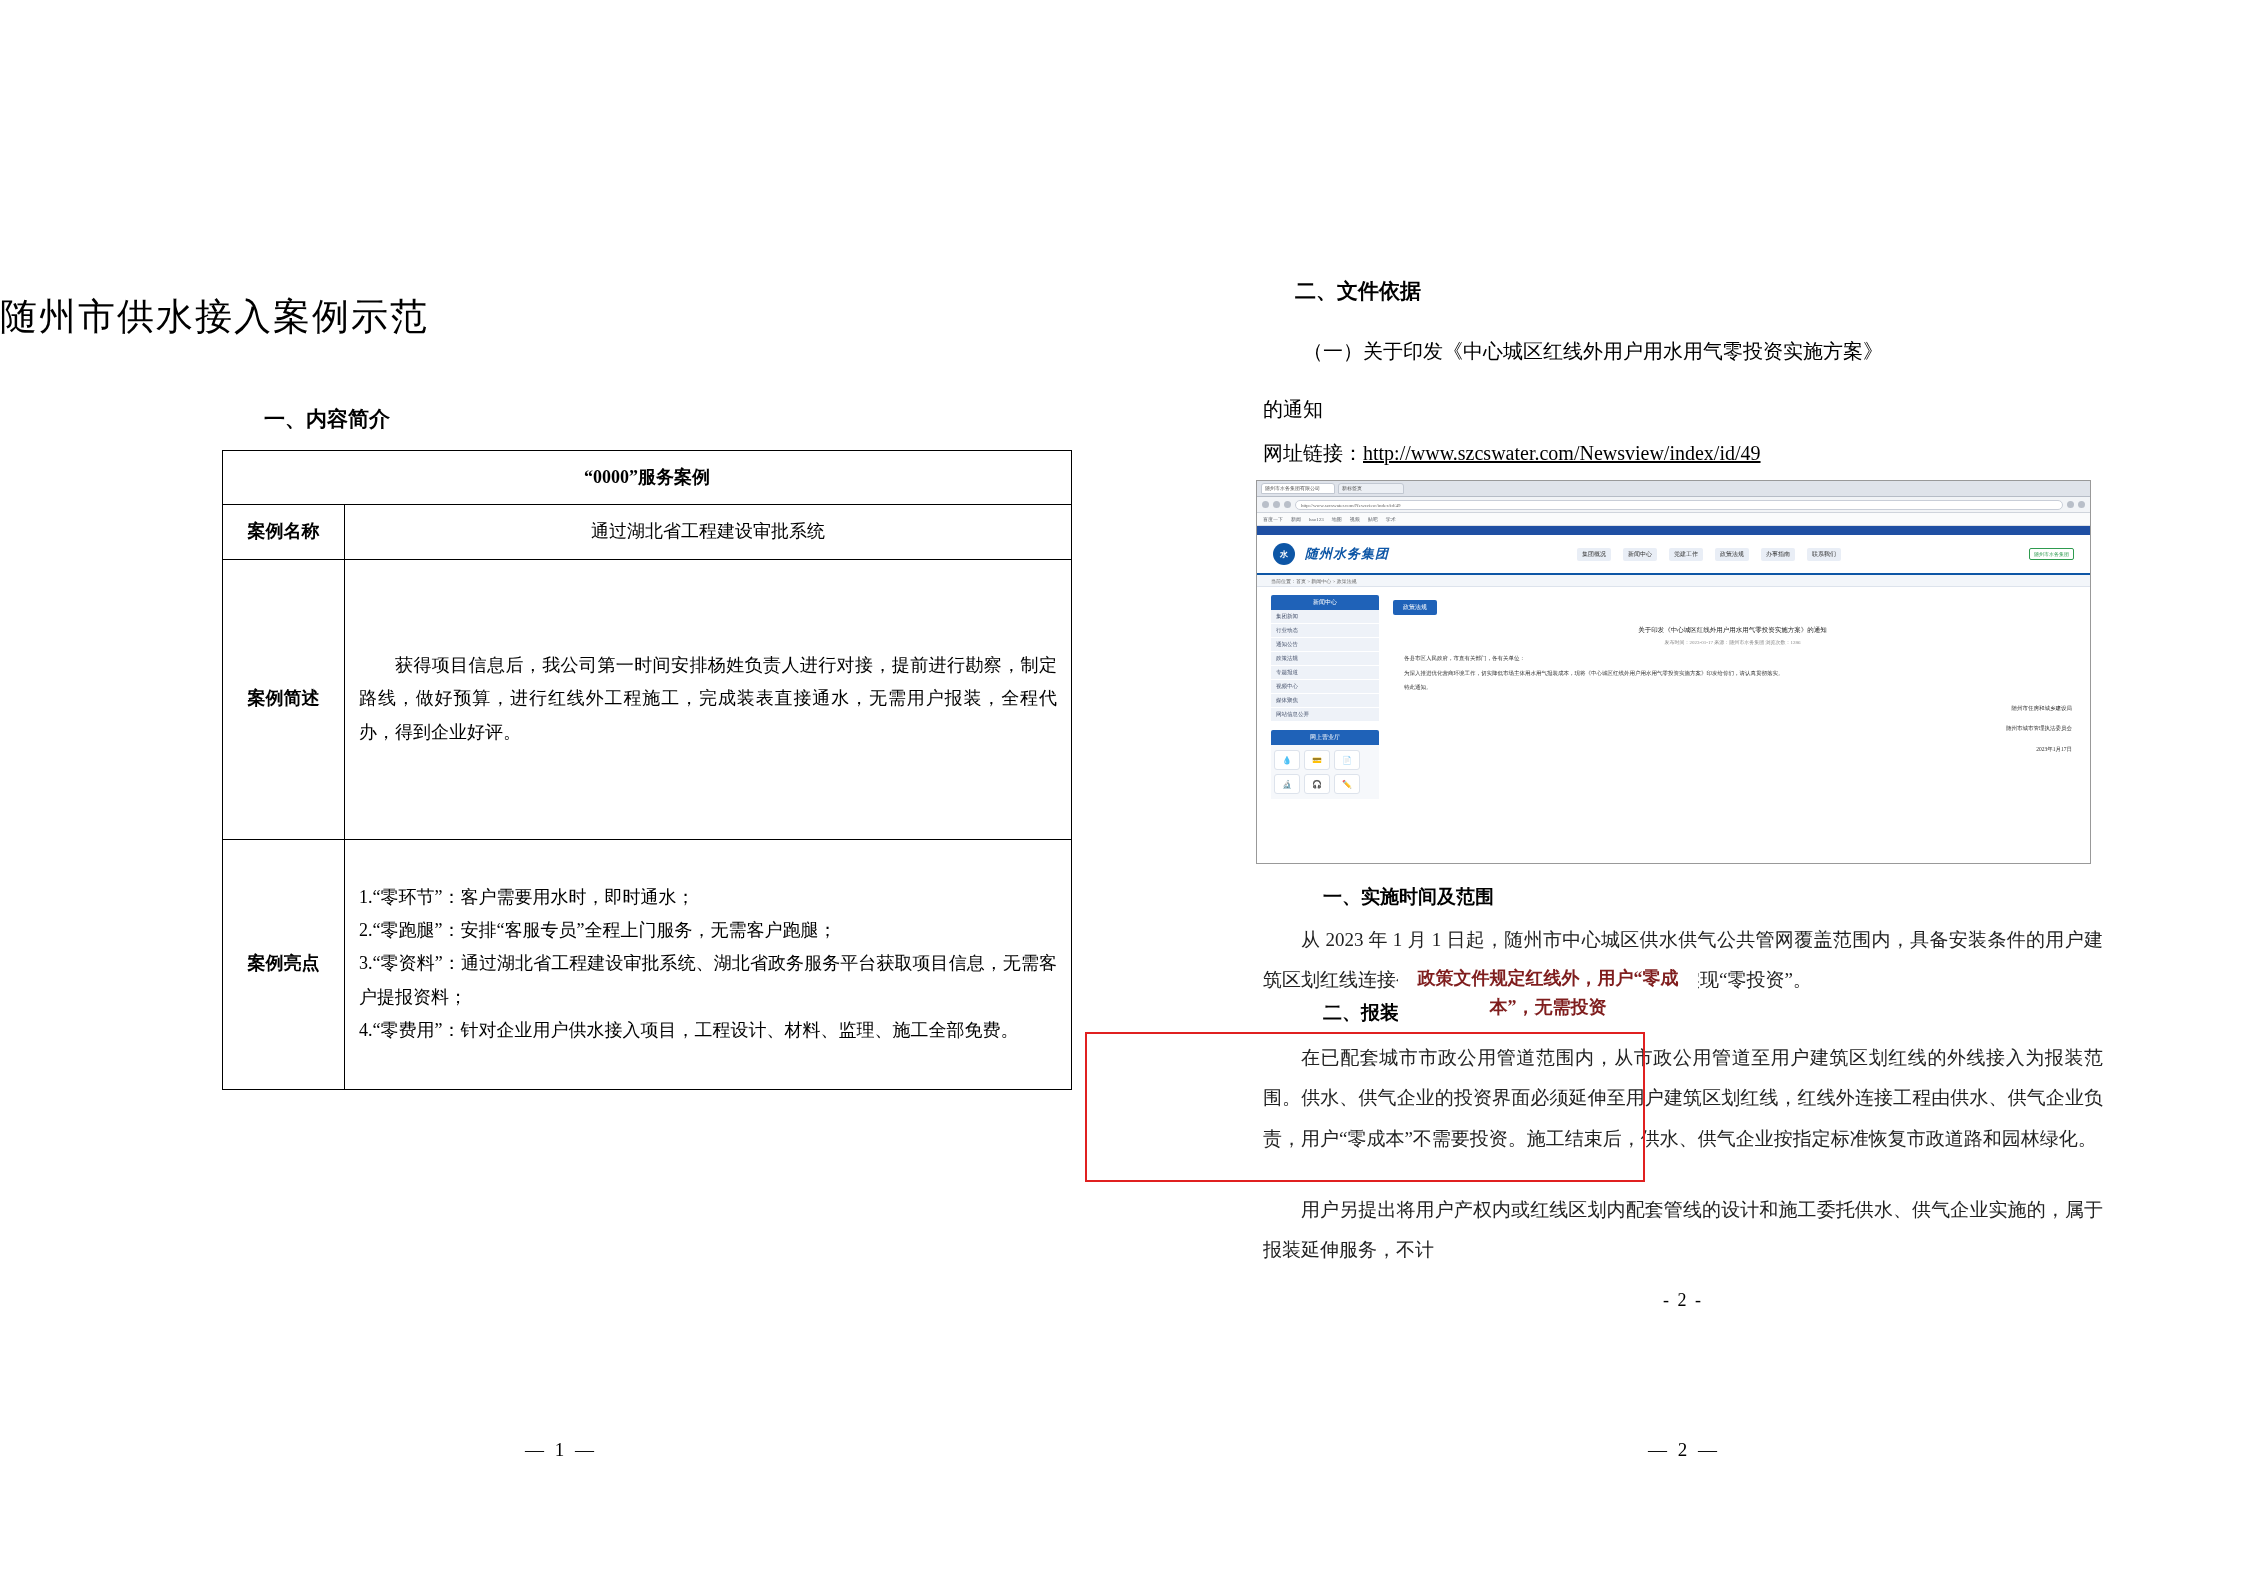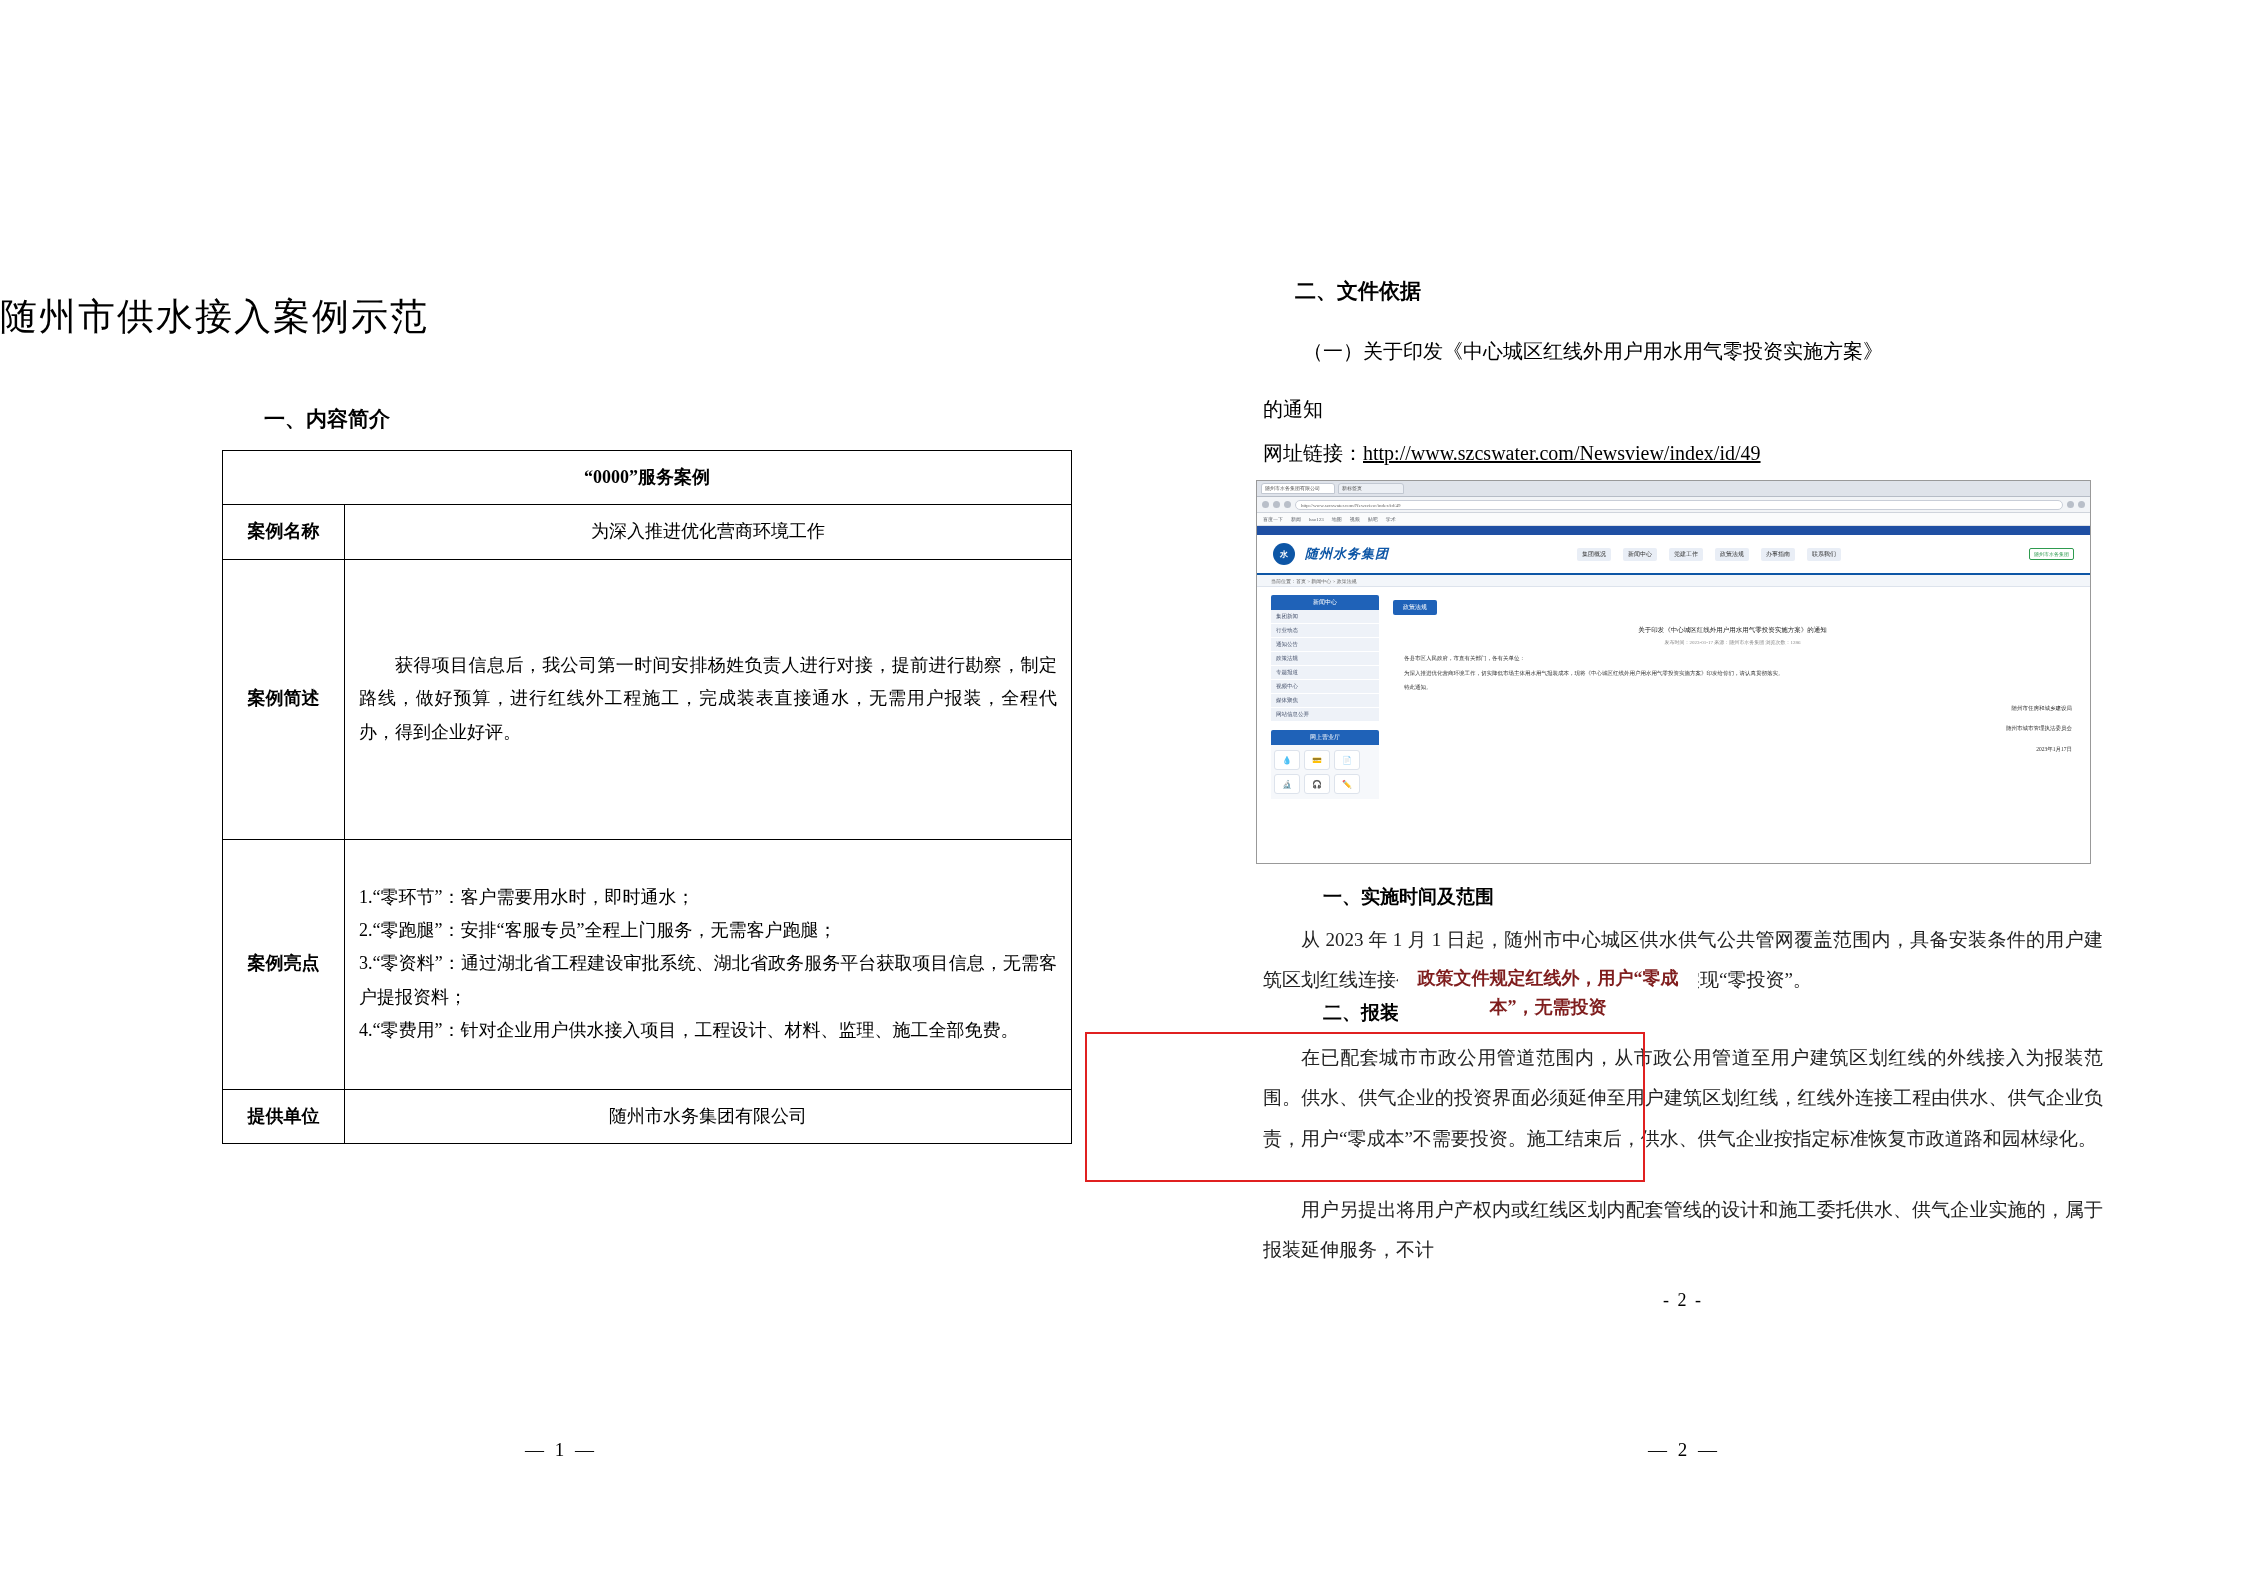--- a/index.html
+++ b/index.html
@@ -355,41 +355,37 @@
     <colgroup>
         <col style="width:122px">
         <col>
       </colgroup>
     <tbody>
       <tr>
         <td class="hdr" colspan="2">“0000”服务案例</td>
       </tr>
       <tr>
         <td class="label">案例名称</td>
-        <td class="value-center">为深入推进优化营商环境工作</td>
+        <td class="value-center">通过湖北省工程建设审批系统</td>
       </tr>
       <tr>
         <td class="label cell-tall">案例简述</td>
         <td class="value-body cell-tall">
             <span class="ind">获得项目信息后，我公司第一时间安排杨姓负责人进行对接，提前进行勘察，制定路线，做好预算，进行红线外工程施工，完成装表直接通水，无需用户报装，全程代办，得到企业好评。</span>
           </td>
       </tr>
       <tr>
         <td class="label cell-tall2">案例亮点</td>
         <td class="value-body cell-tall2">
             <span id="highlights" style="white-space:pre-line; display:block;">1.“零环节”：客户需要用水时，即时通水；
 2.“零跑腿”：安排“客服专员”全程上门服务，无需客户跑腿；
 3.“零资料”：通过湖北省工程建设审批系统、湖北省政务服务平台获取项目信息，无需客户提报资料；
 4.“零费用”：针对企业用户供水接入项目，工程设计、材料、监理、施工全部免费。</span>
           </td>
       </tr>
-      <tr>
-        <td class="label">提供单位</td>
-        <td class="value-center">随州市水务集团有限公司</td>
-      </tr>
     </tbody>
   </table>
 
   <div class="pagenum">— 1 —</div>
 </div>
 
 <div class="page-divider"></div>
 
 <div class="page page-right">
 

